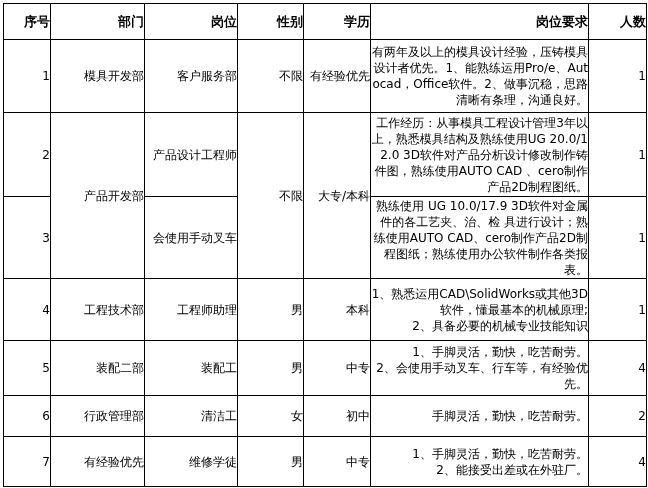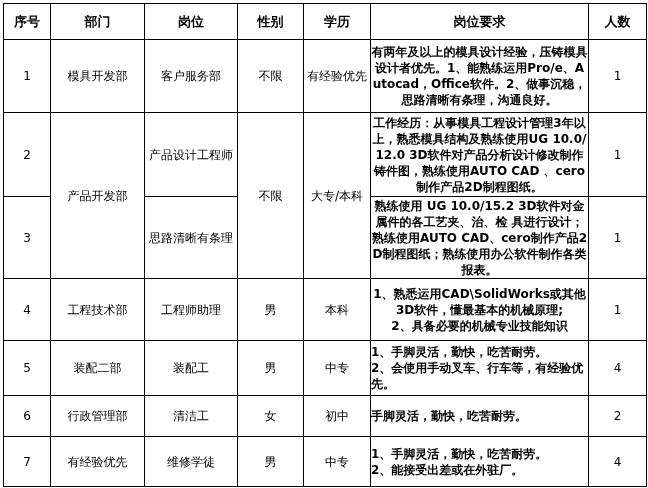--- a/index.html
+++ b/index.html
@@ -6,29 +6,29 @@
   body { width: 648px; height: 488px; position: relative; overflow: hidden;
          font-family: "DejaVu Sans", sans-serif; color: #000; }
   table.jobs {
     position: absolute; left: 3px; top: 3px;
     border-collapse: collapse; table-layout: fixed;
     width: 643px;
   }
   table.jobs td, table.jobs th {
     border: 1px solid #000;
     padding: 0;
-    text-align: center;
+    text-align: right;
     vertical-align: middle;
     font-size: 12px;
     line-height: 16px;
     overflow: hidden;
   }
   table.jobs th { font-weight: bold; font-size: 13px; height: 35px; }
-  td.req { text-align: left; padding: 0 2px; font-size: 11.5px; line-height: 15px; word-break: break-all; font-weight: bold; }
-  td.req.center { text-align: left; }
+  td.req { text-align: left; padding: 0 2px; font-size: 11.5px; line-height: 15px; word-break: break-all; }
+  td.req.center { text-align: right; }
   td.count { font-size: 11px; }
 </style>
 </head>
 <body>
 
 <table class="jobs">
   <colgroup>
     <col style="width:47px">
     <col style="width:94px">
     <col style="width:93px">
@@ -57,27 +57,27 @@
       <td>有经验优先</td>
       <td class="req">有两年及以上的模具设计经验，压铸模具设计者优先。1、能熟练运用Pro/e、Autocad，Office软件。2、做事沉稳，思路清晰有条理，沟通良好。</td>
       <td class="count">1</td>
     </tr>
     <tr style="height:84px">
       <td>2</td>
       <td rowspan="2">产品开发部</td>
       <td>产品设计工程师</td>
       <td rowspan="2">不限</td>
       <td rowspan="2">大专/本科</td>
-      <td class="req">工作经历：从事模具工程设计管理3年以上，熟悉模具结构及熟练使用UG 10.0/12.0 3D软件对产品分析设计修改制作铸件图，熟练使用AUTO CAD 、cero制作产品2D制程图纸。</td>
+      <td class="req">工作经历：从事模具工程设计管理3年以上，熟悉模具结构及熟练使用UG 20.0/12.0 3D软件对产品分析设计修改制作铸件图，熟练使用AUTO CAD 、cero制作产品2D制程图纸。</td>
       <td class="count">1</td>
     </tr>
     <tr style="height:82px">
       <td>3</td>
-      <td>思路清晰有条理</td>
-      <td class="req">熟练使用 UG 10.0/15.2 3D软件对金属件的各工艺夹、治、检 具进行设计；熟练使用AUTO CAD、cero制作产品2D制程图纸；熟练使用办公软件制作各类报表。</td>
+      <td>会使用手动叉车</td>
+      <td class="req">熟练使用 UG 10.0/17.9 3D软件对金属件的各工艺夹、治、检 具进行设计；熟练使用AUTO CAD、cero制作产品2D制程图纸；熟练使用办公软件制作各类报表。</td>
       <td class="count">1</td>
     </tr>
     <tr style="height:62px">
       <td>4</td>
       <td>工程技术部</td>
       <td>工程师助理</td>
       <td>男</td>
       <td>本科</td>
       <td class="req">
         <div>1、熟悉运用CAD\SolidWorks或其他3D软件，懂最基本的机械原理;</div>

